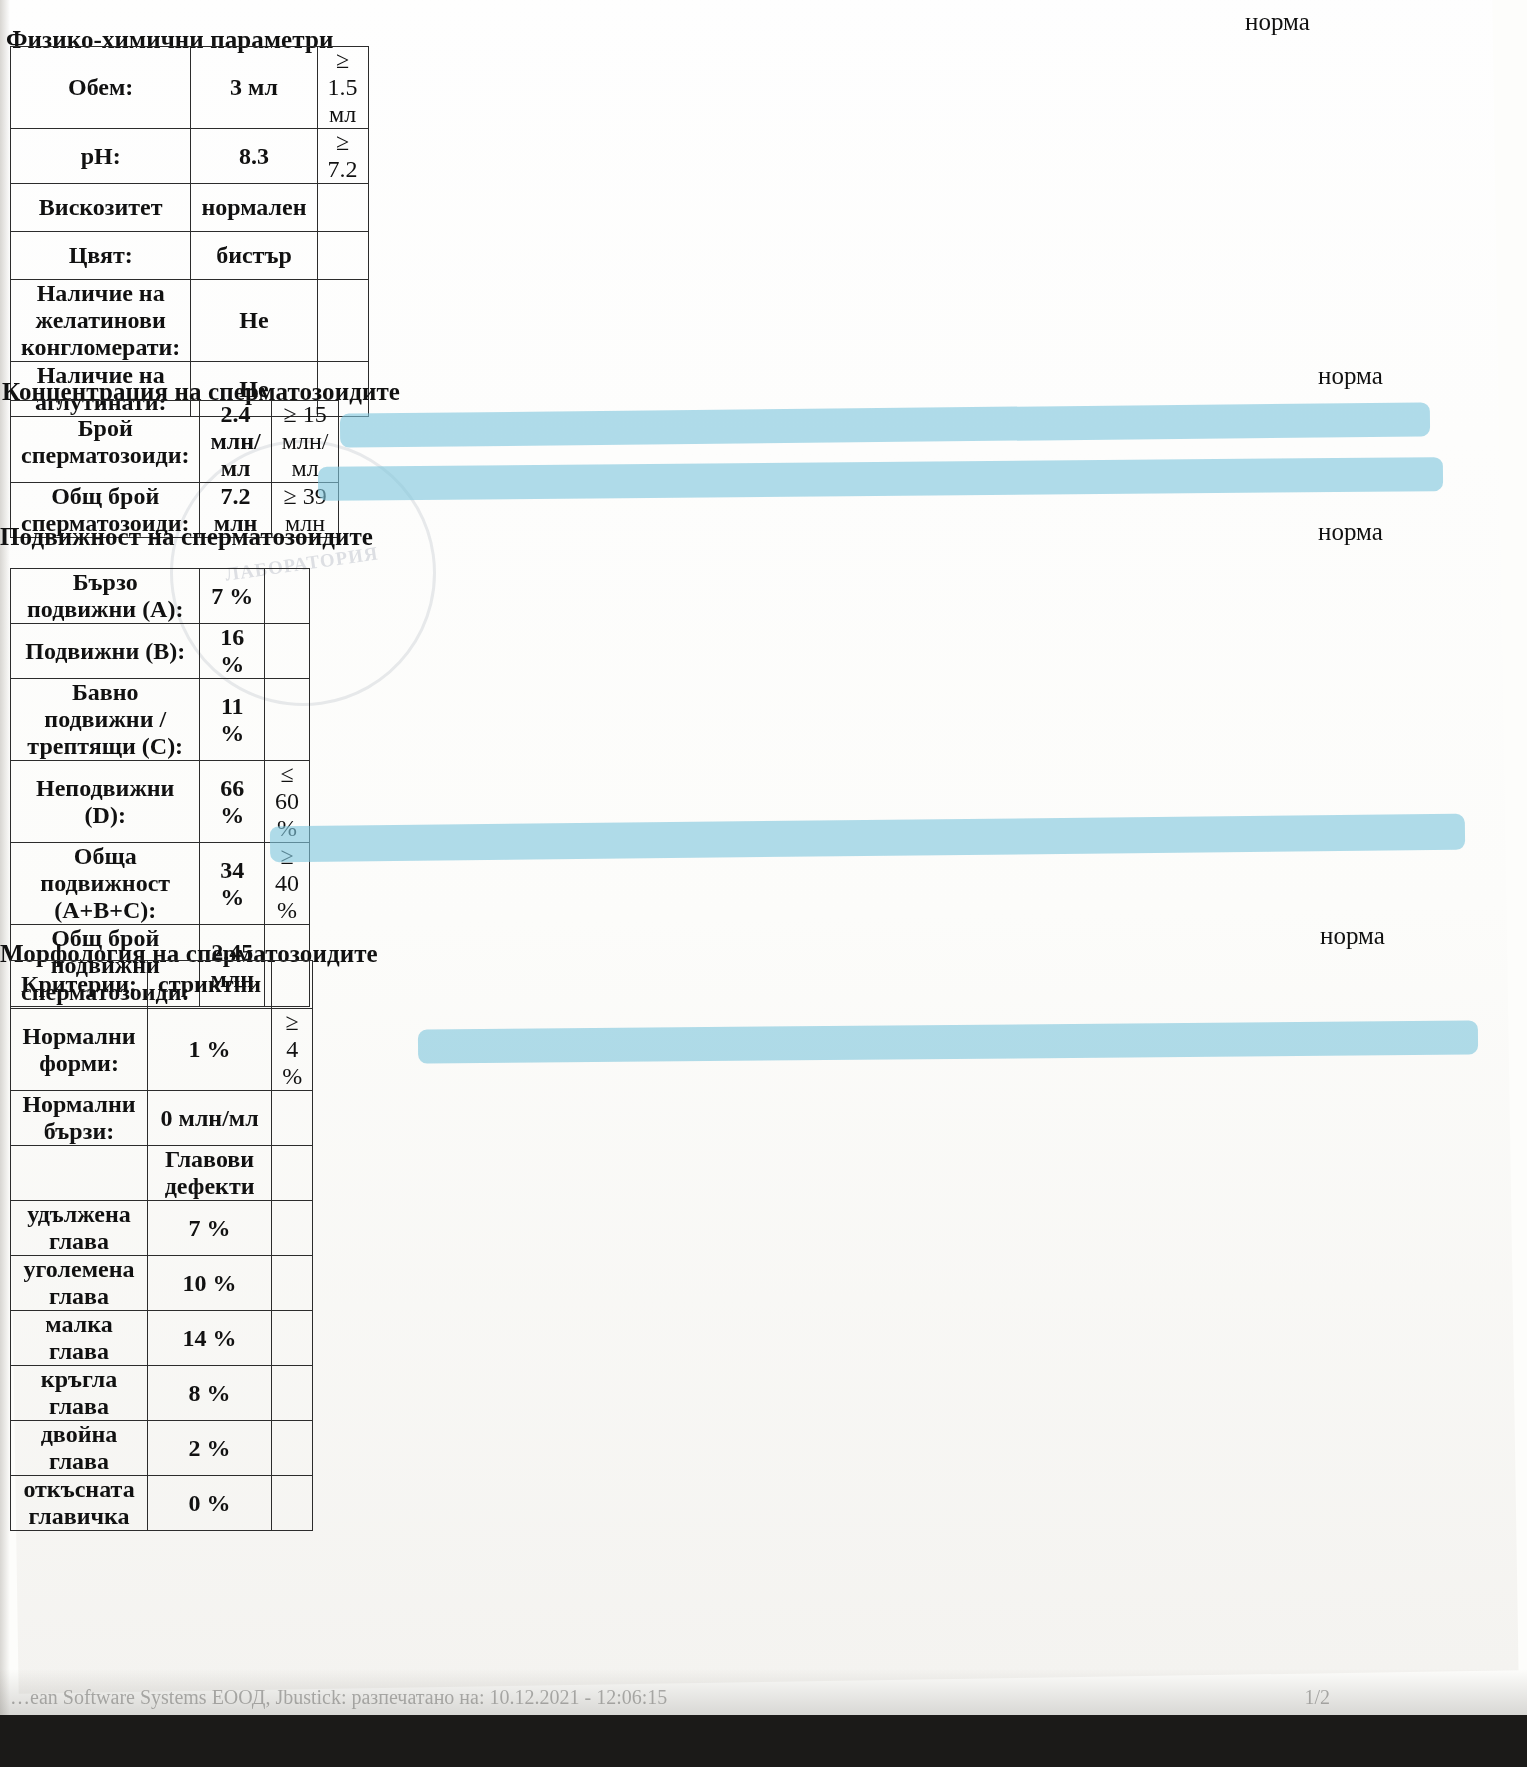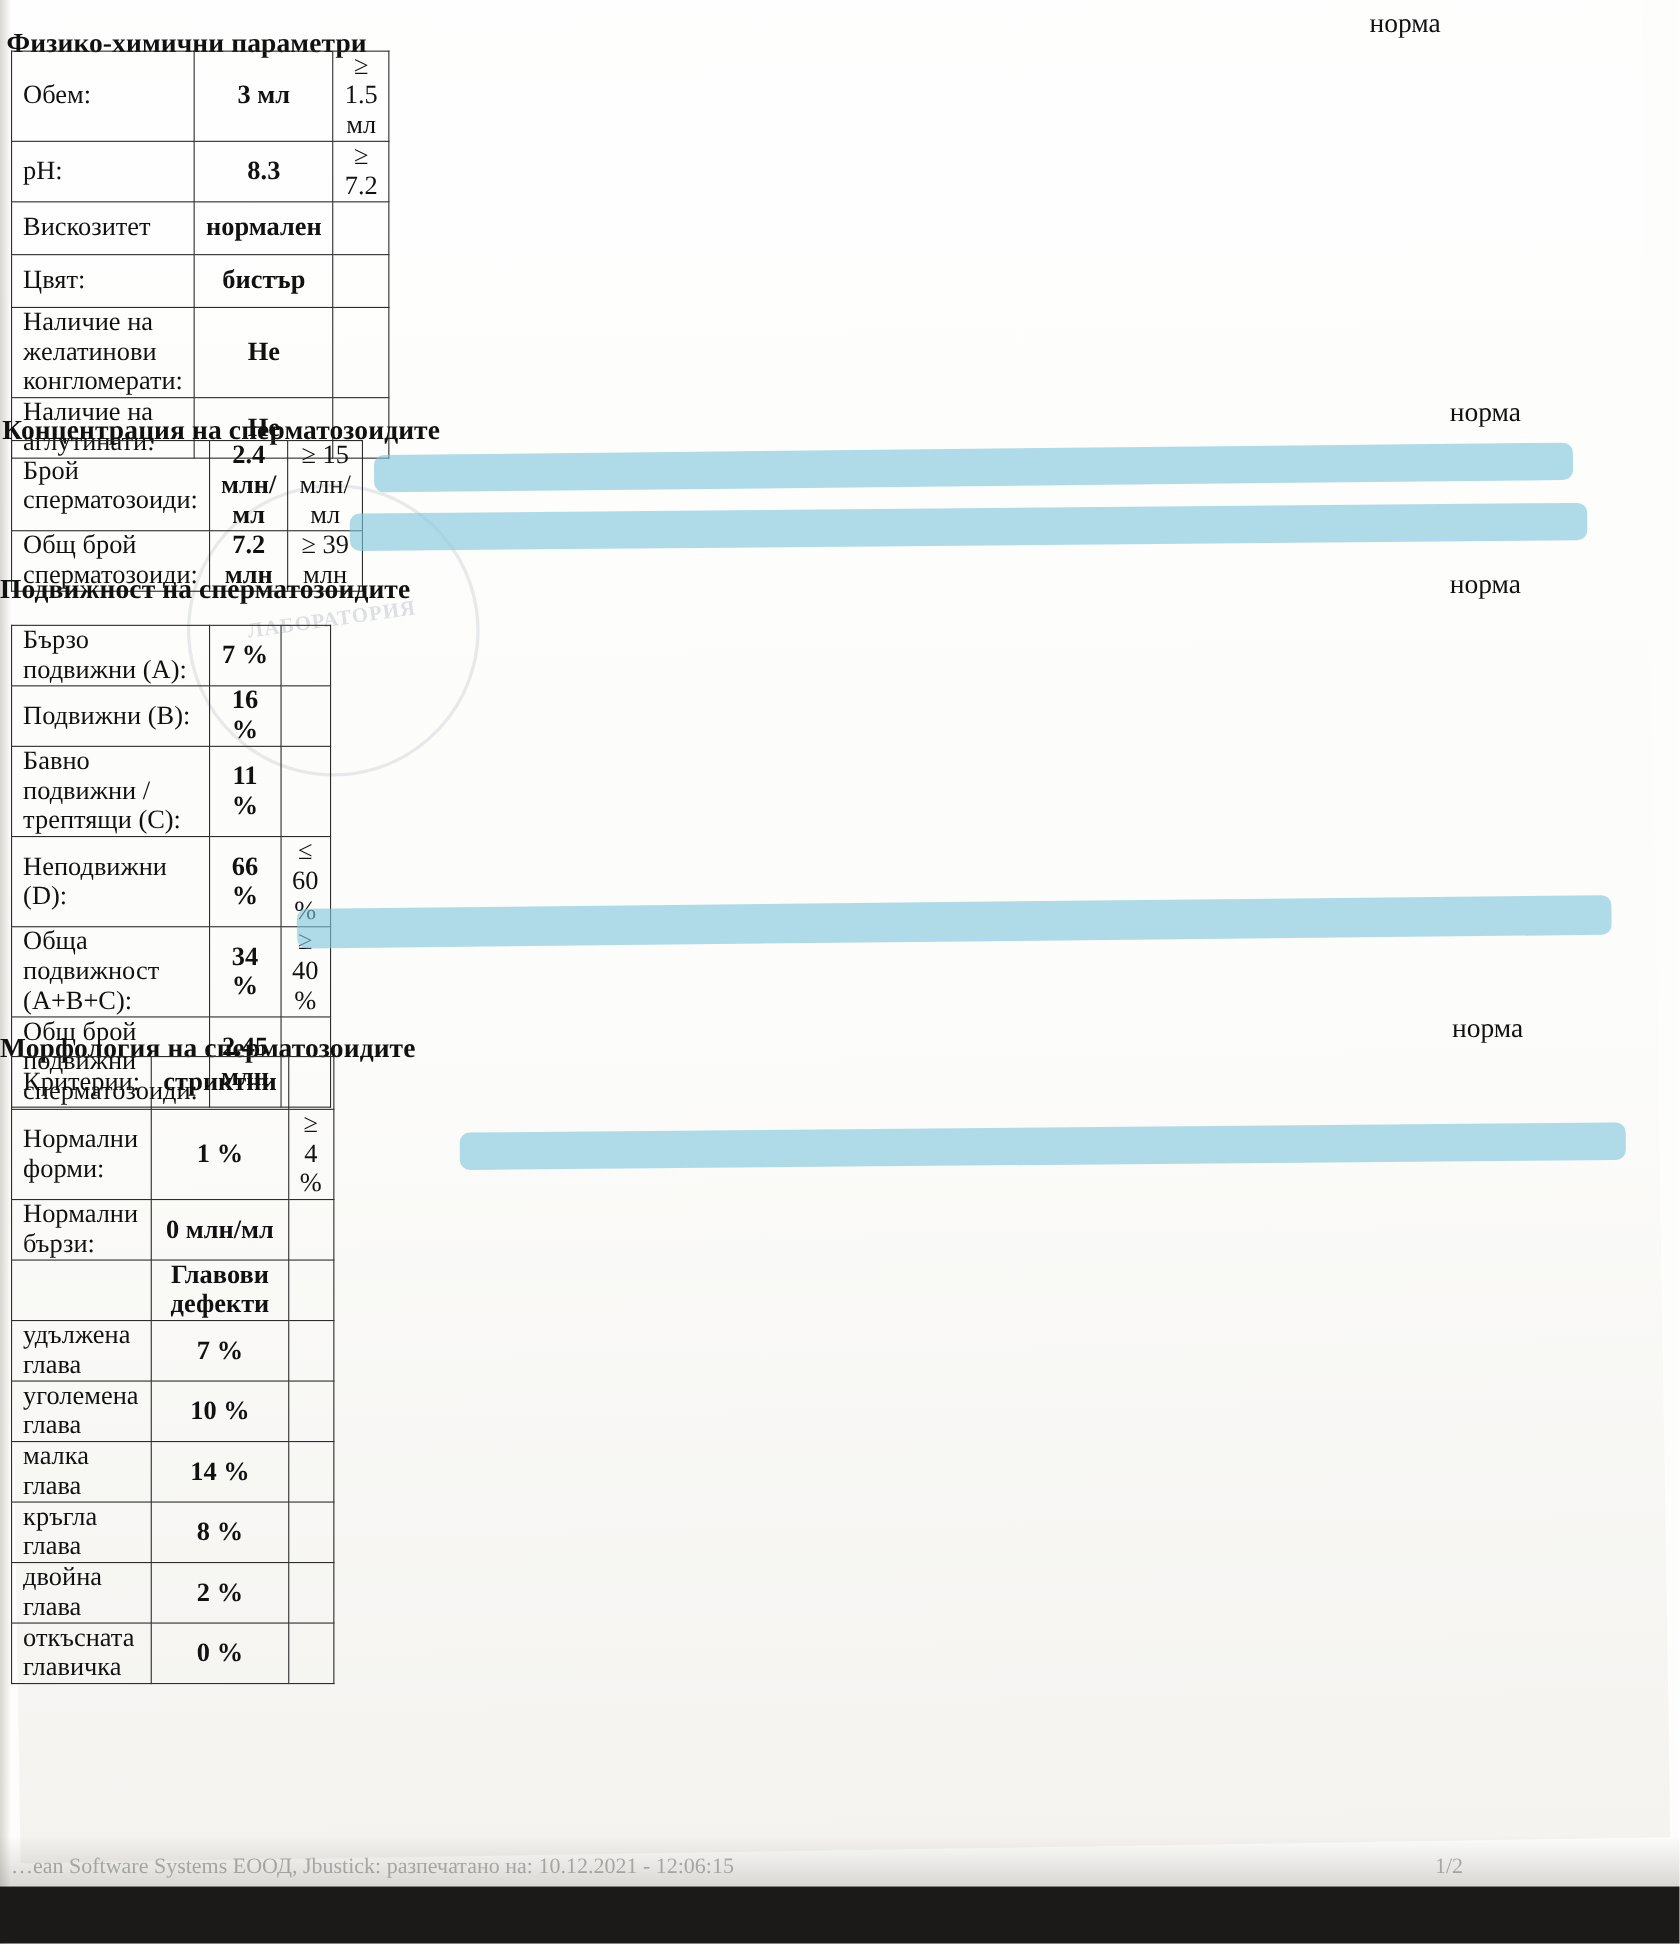--- a/index.html
+++ b/index.html
@@ -71,23 +71,23 @@
   }
   table.grid td {
     border: 1px solid #2c2c2c;
     height: 47px;
     padding: 0 10px;
     font-size: 24px;
     vertical-align: middle;
   }
   td.lbl {
     width: 610px;
-    text-align: left;
+    text-align: center;
     border-left: none;
-    font-weight: normal;
+    font-weight: bold;
   }
   td.val {
     width: 565px;
     text-align: center;
     font-weight: bold;
   }
   td.ref {
     width: 240px;
     text-align: center;
     font-weight: normal;

